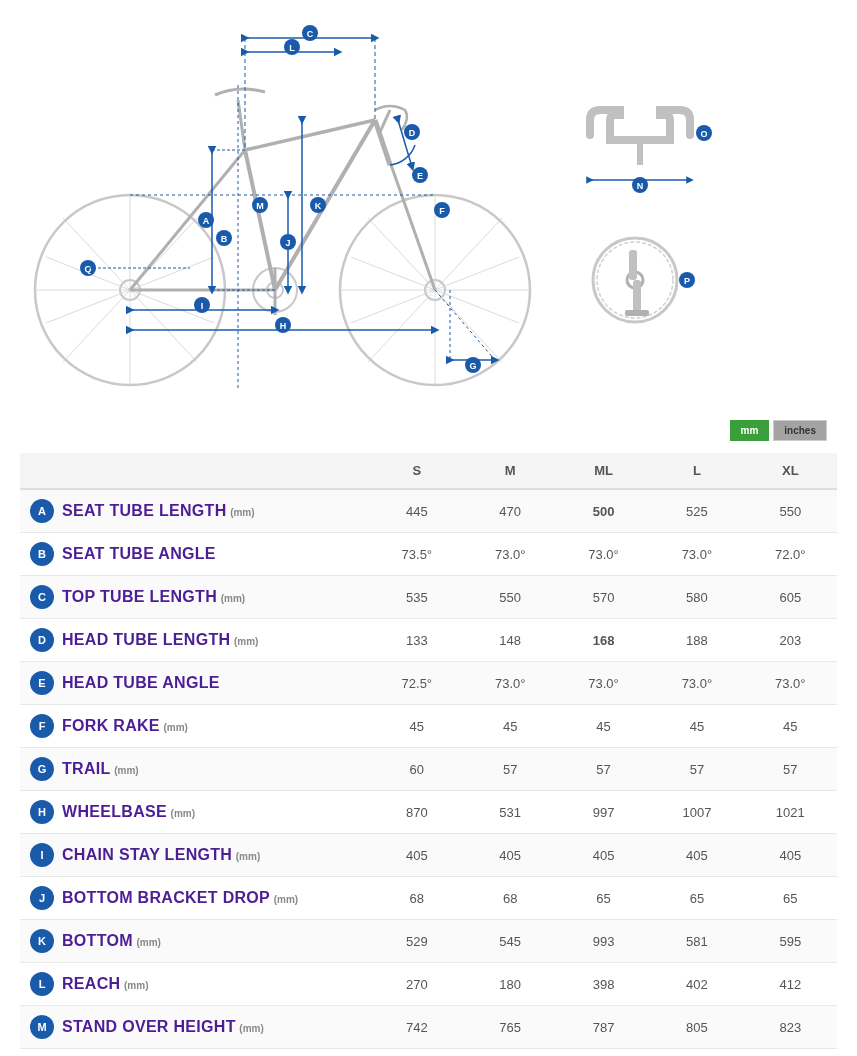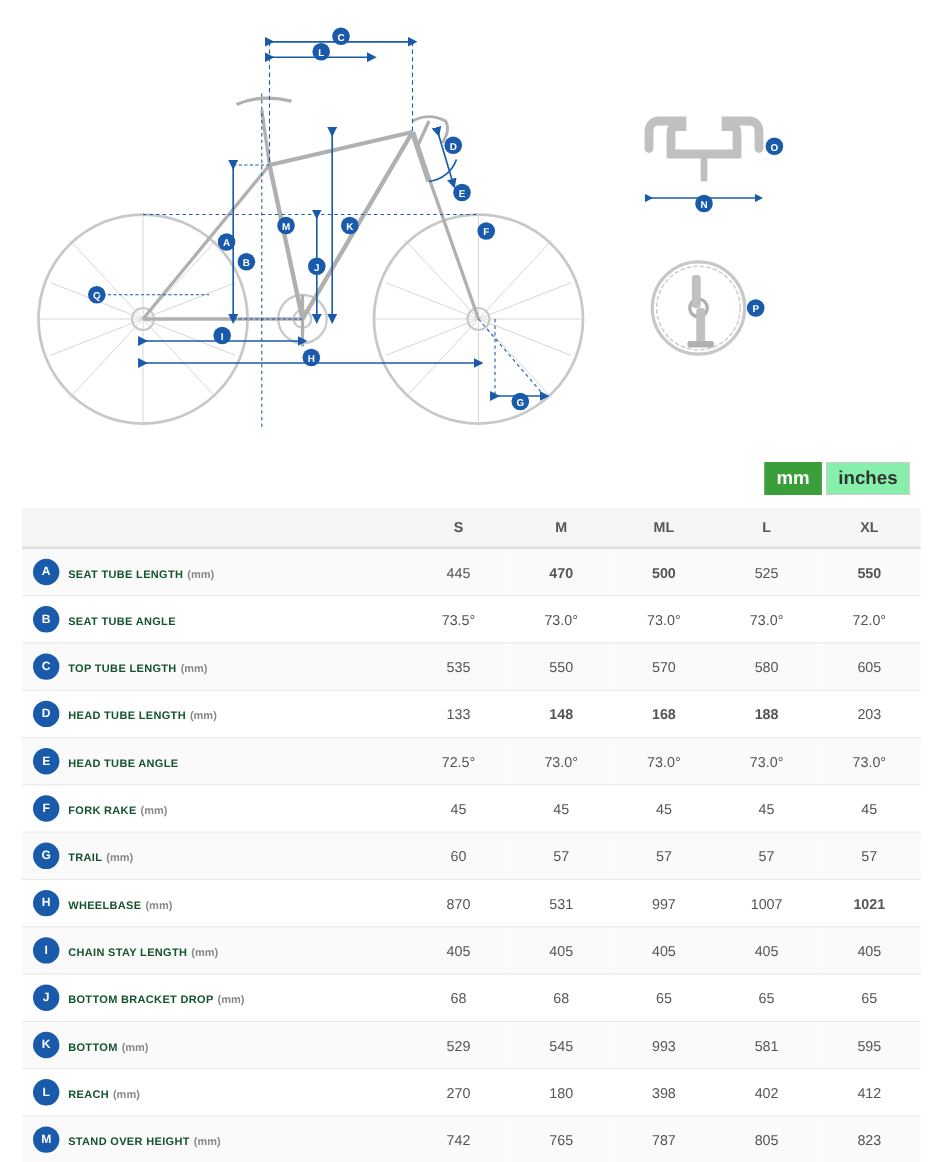--- a/index.html
+++ b/index.html
@@ -9,41 +9,41 @@
     
     .diagram-area { display: flex; align-items: center; justify-content: flex-start; margin-bottom: 10px; padding: 10px 0; }
     .bike-diagram { width: 520px; height: 380px; position: relative; }
     .bike-diagram svg { width: 100%; height: 100%; }
     .side-diagrams { display: flex; flex-direction: column; align-items: center; gap: 20px; margin-left: 20px; }
     .handlebar-diagram { width: 160px; height: 120px; }
     .crank-diagram { width: 130px; height: 110px; }
 
     
     .unit-toggle { display: flex; justify-content: flex-end; align-items: center; margin-bottom: 12px; gap: 4px; padding-right: 10px; }
-    .unit-btn { padding: 4px 10px; border: 1px solid #ccc; cursor: pointer; font-size: 17px; font-weight: bold; }
+    .unit-btn { padding: 4px 10px; border: 1px solid #ccc; cursor: pointer; font-size: 10px; font-weight: bold; }
     .unit-btn.active { background: #3a9e3a; color: #fff; border-color: #3a9e3a; }
-    .unit-btn.inactive { background: #86efac; color: #333; border-color: #ccc; text-align: right; }
+    .unit-btn.inactive { background: #a3a3a3; color: #333; border-color: #ccc; text-align: right; }
 
     
     .specs-table { width: 100%; border-collapse: collapse; }
     .specs-table thead tr { background: #f5f5f5; }
     .specs-table thead th { padding: 10px 8px; text-align: center; font-weight: bold; font-size: 13px; color: #555; border-bottom: 2px solid #ddd; }
     .specs-table thead th.label-col { text-align: left; padding-left: 60px; }
     .specs-table tbody tr { border-bottom: 1px solid #e8e8e8; }
     .specs-table tbody tr:nth-child(odd) { background: #fafafa; }
     .specs-table tbody tr:nth-child(even) { background: #fff; }
     .specs-table tbody td { padding: 9px 8px; text-align: center; font-size: 13px; color: #555; }
     .specs-table tbody td.label-td { text-align: left; padding-left: 10px; }
 
     .row-label { display: flex; align-items: center; gap: 8px; }
     .letter-badge { width: 24px; height: 24px; border-radius: 50%; background: #1a5aab; color: #fff; display: flex; align-items: center; justify-content: center; font-size: 11px; font-weight: bold; flex-shrink: 0; }
-    .label-text { font-weight: bold; font-size: 10px; color: #14532d; letter-spacing: 0.3px; text-align: center; }
+    .label-text { font-weight: bold; font-size: 16px; color: #4c1d95; letter-spacing: 0.3px; text-align: center; }
     .label-unit { font-size: 10px; color: #888; font-weight: bold; }
 
-    .highlight-blue { color: #1a7ac8; font-weight: bold; margin-top: 27px; }
+    .highlight-blue { color: #1a7ac8; font-weight: normal; margin-top: 27px; }
     .highlight-orange { color: #e87722; font-weight: bold; }
     .normal-val { color: #555; }
 
     .col-s, .col-m, .col-ml, .col-l, .col-xl { width: 80px; }
   </style>
 </head>
 <body>
 
 <div class="container">
 

